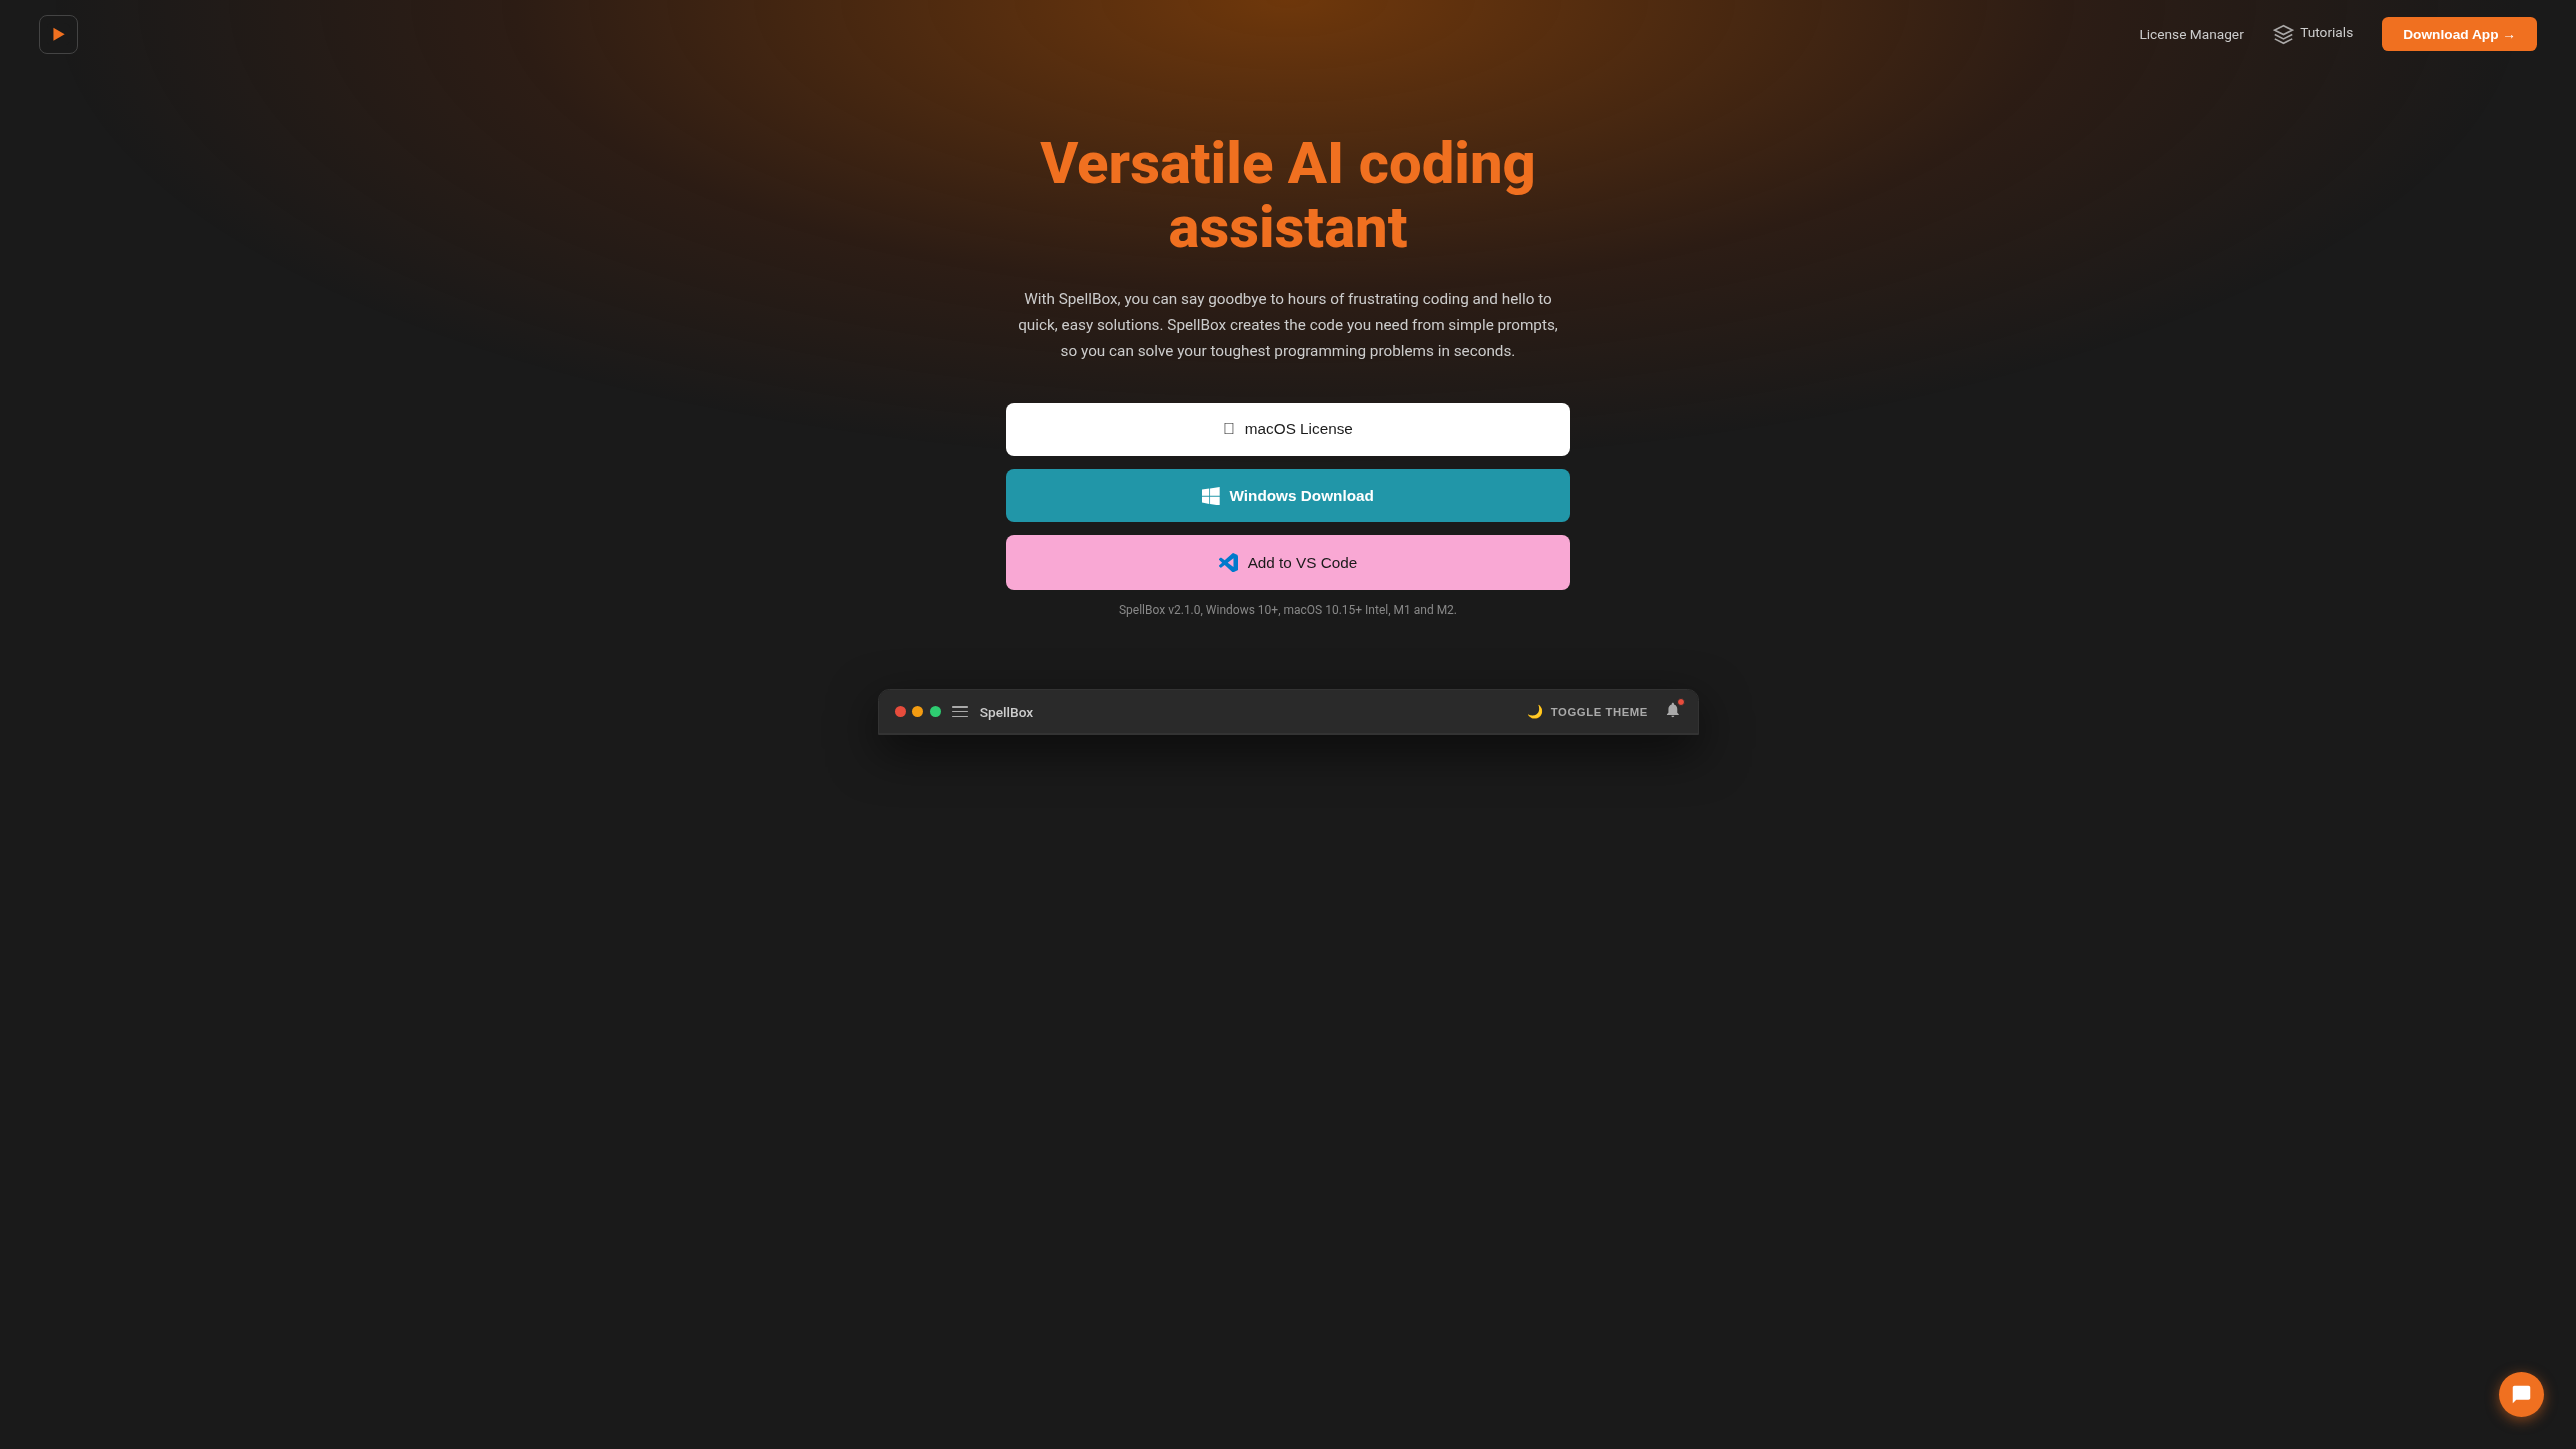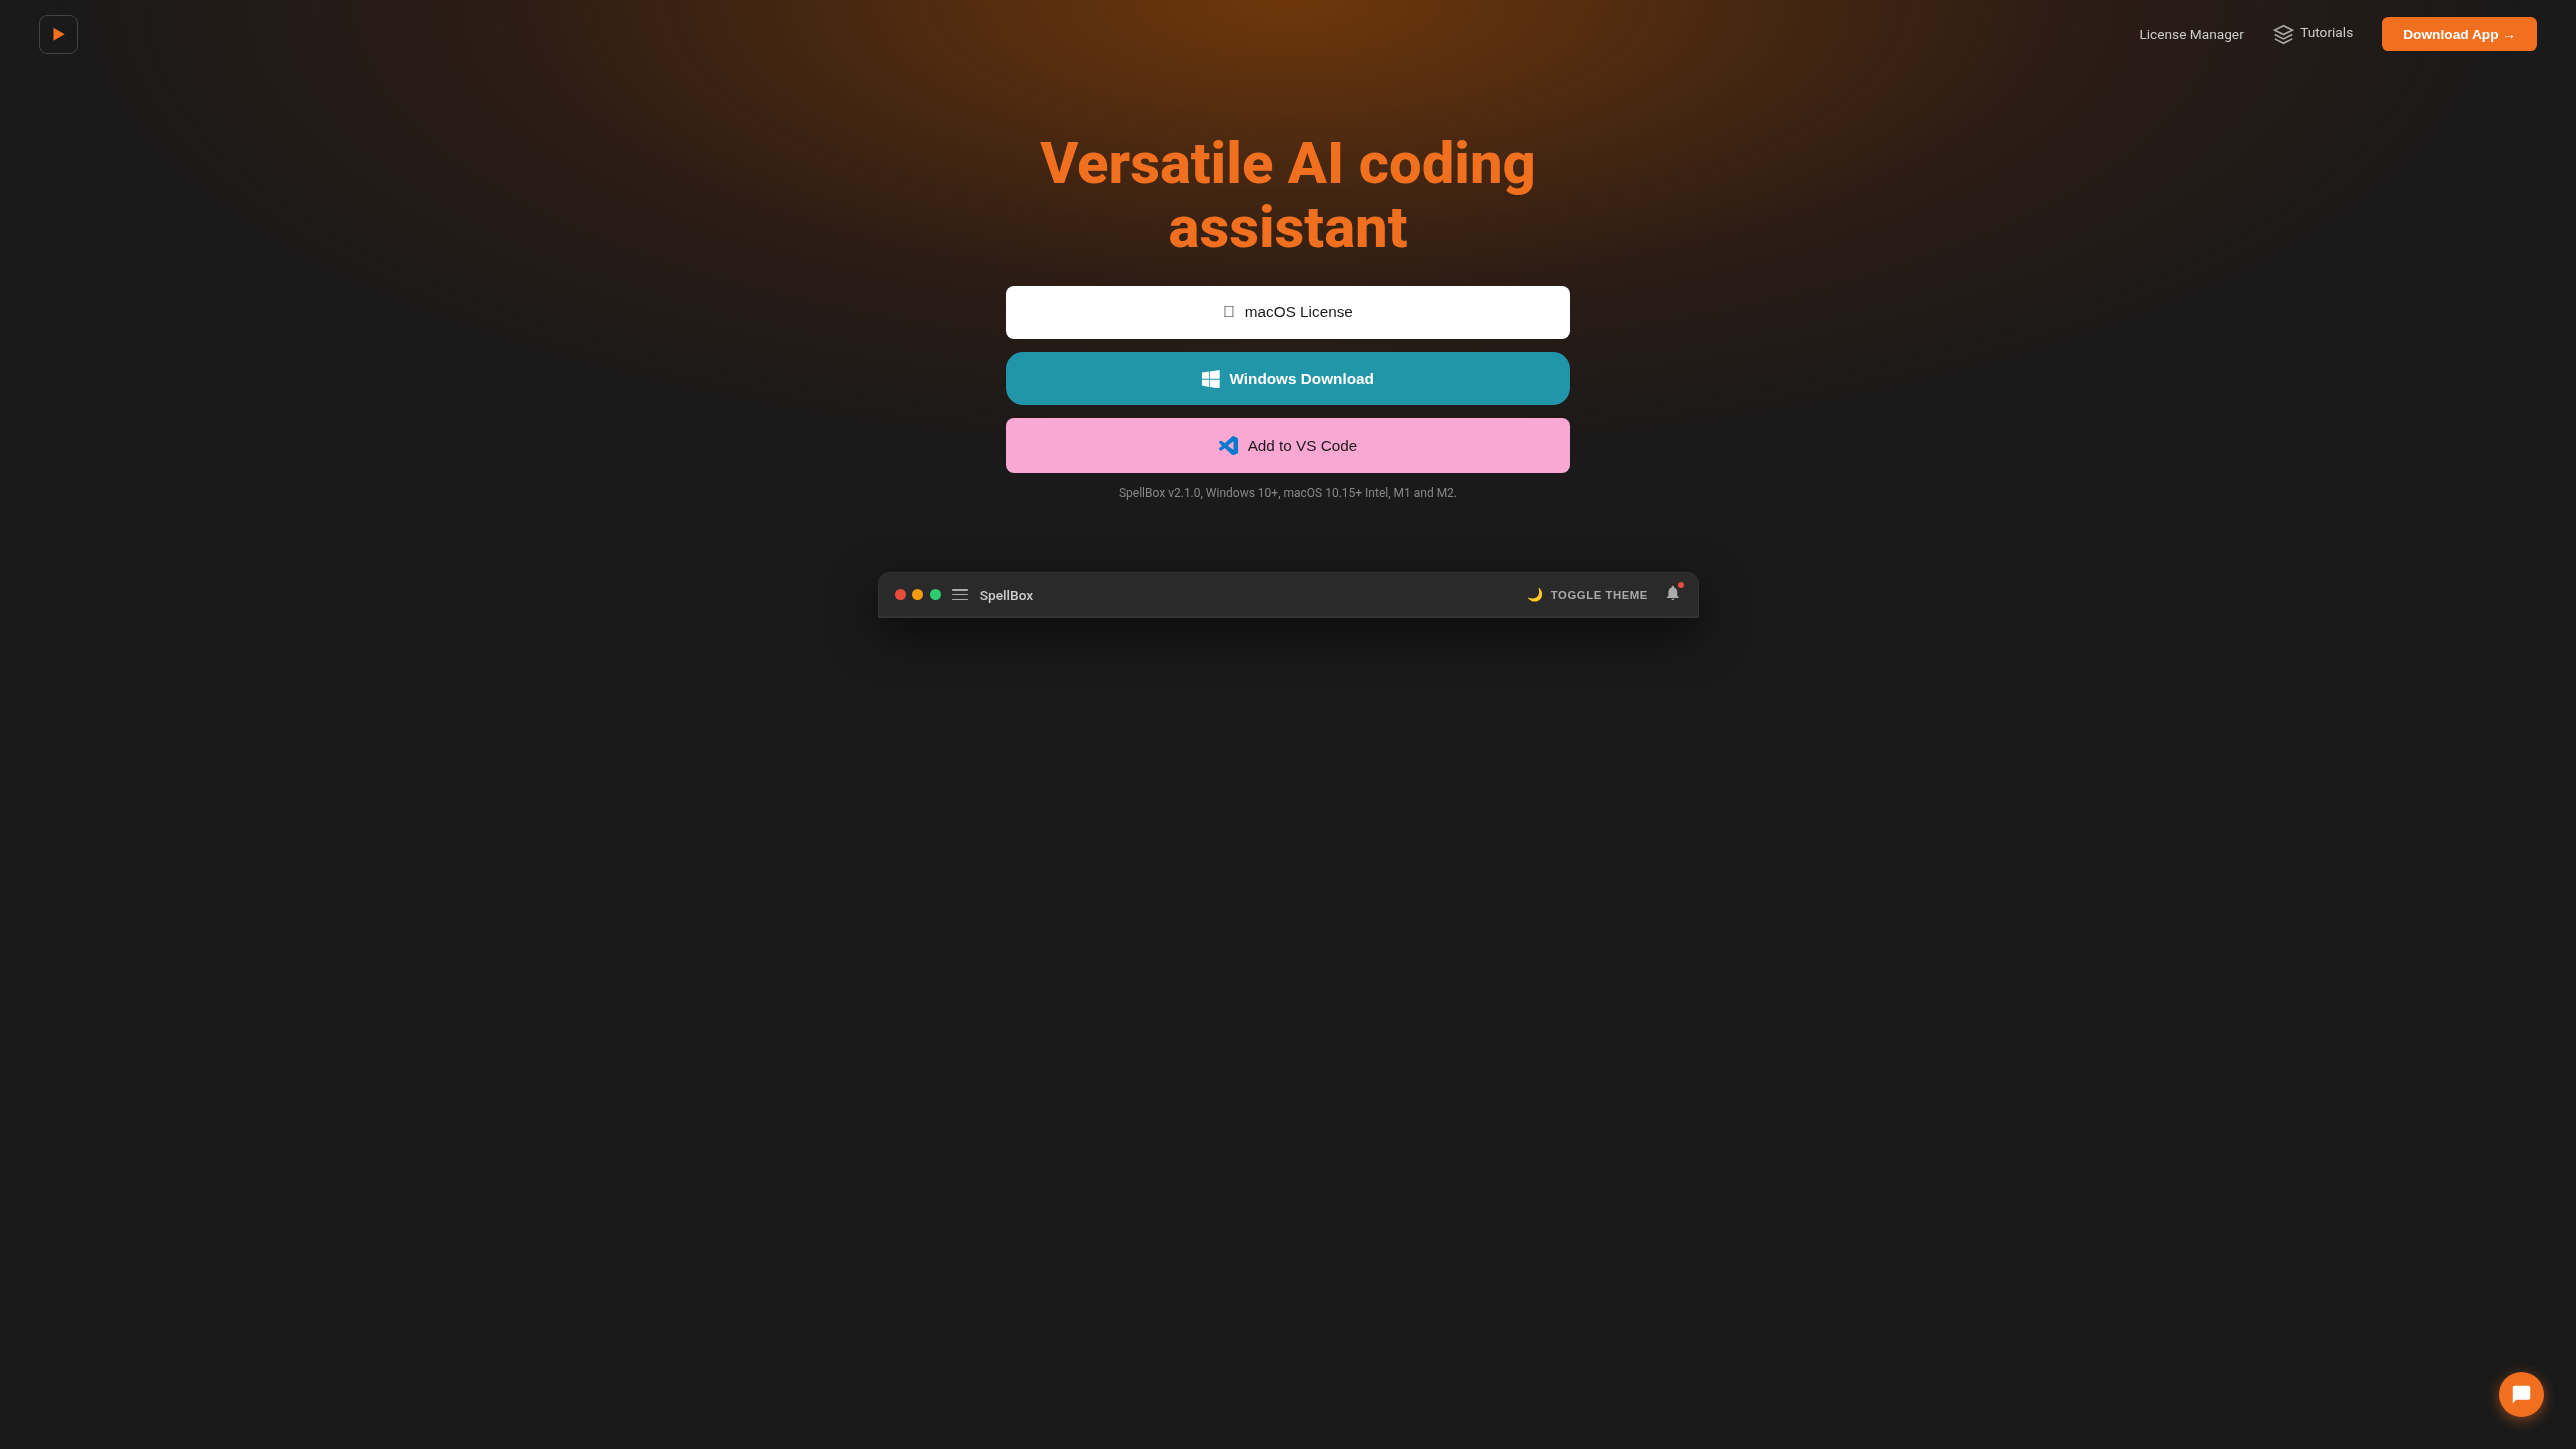--- a/index.html
+++ b/index.html
@@ -144,21 +144,21 @@
       display: flex;
       align-items: center;
       justify-content: center;
       gap: 9.7px;
     }
 
     .btn-windows {
       background: #2196a8;
       color: #ffffff;
       border: none;
-      border-radius: 17px;
+      border-radius: 8px;
       padding: 17.7px 26px;
       font-size: 15.3px;
       font-weight: 600;
       cursor: pointer;
       display: flex;
       align-items: center;
       justify-content: center;
       gap: 9.7px;
     }
 
@@ -381,20 +381,21 @@
       </svg>
       <span>Tutorials</span>
     </a>
 
     <button class="btn-download-app">Download App →</button>
   </div>
 </nav>
 
 <section class="hero">
   <h1 class="hero-title">Versatile AI coding assistant</h1>
+  <p class="hero-subtitle">With SpellBox, you can say goodbye to hours of frustrating coding and hello to quick, easy solutions. SpellBox creates the code you need from simple prompts, so you can solve your toughest programming problems in seconds.</p>
 
   <div class="download-buttons">
 
     <button class="btn-macos">
       <span class="apple-logo"></span>
       <span>macOS License</span>
     </button>
 
     <button class="btn-windows">
       <span class="windows-logo">

